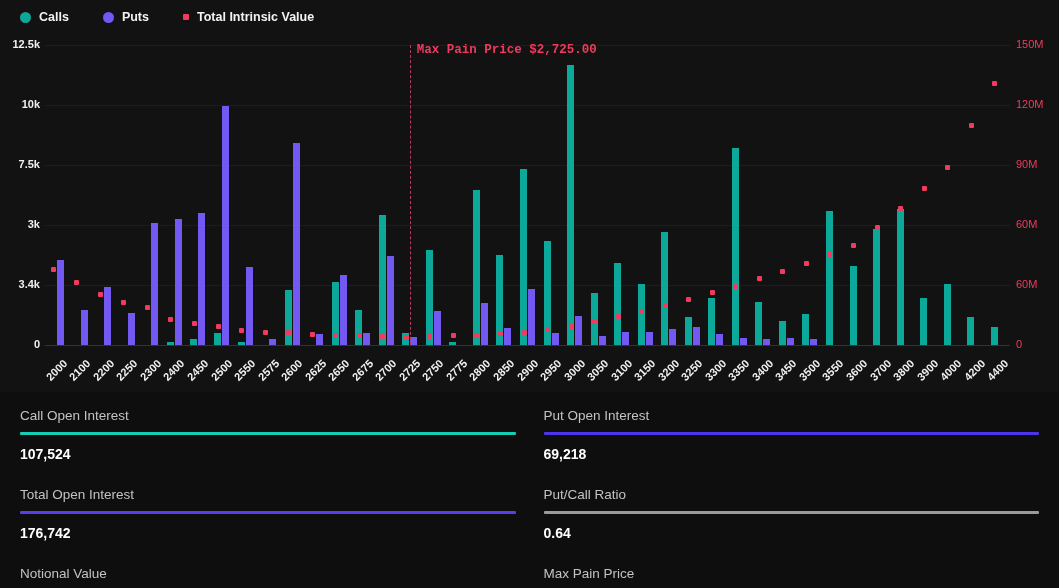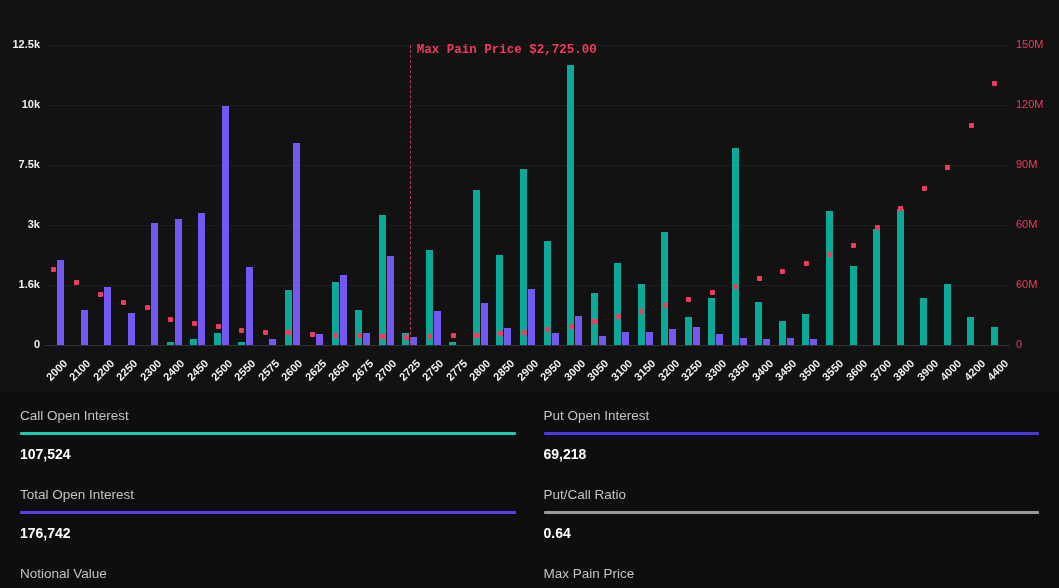--- a/index.html
+++ b/index.html
@@ -32,20 +32,34 @@
   .stats { display:grid; grid-template-columns:1fr 1fr; column-gap:28px; padding:10px 20px 0 20px; }
   .stat-panel { margin-bottom:13px; }
   .stat-label { font-size:13.5px; color:#c3c3c3; padding:6px 0 9px 0; }
   .stat-line { height:3px; width:100%; border-radius:1px; }
   .stat-value { font-size:14px; font-weight:bold; color:#fff; padding:11px 0 6px 0; }
 </style>
 </head>
 <body>
 
 <div class="chart-wrap">
+  <div class="legend">
+    <div class="legend-item">
+      <span class="legend-dot" id="lg0" style="background: rgb(12, 169, 155);"></span>
+      <span class="legend-label">Calls</span>
+    </div>
+    <div class="legend-item">
+      <span class="legend-dot" id="lg1" style="background: rgb(116, 88, 242);"></span>
+      <span class="legend-label">Puts</span>
+    </div>
+    <div class="legend-item">
+      <span class="legend-sq" id="lg2" style="background: rgb(242, 58, 95);"></span>
+      <span class="legend-label">Total Intrinsic Value</span>
+    </div>
+  </div>
 
   <div class="plot" id="plot">
       <div class="gridline zero" style="top: 300px;"></div>
       <div class="gridline" style="top: 240px;"></div>
       <div class="gridline" style="top: 180px;"></div>
       <div class="gridline" style="top: 120px;"></div>
       <div class="gridline" style="top: 60px;"></div>
       <div class="gridline" style="top: 0px;"></div>
       <div class="bar" style="left: 12.2683px; height: 85.2px; background: rgb(116, 88, 242);"></div>
       <div class="dot" style="left: 5.76829px; top: 221.5px; background: rgb(242, 58, 95);"></div>
@@ -152,21 +166,21 @@
       <div class="dot" style="left: 900.159px; top: 120.3px; background: rgb(242, 58, 95);"></div>
       <div class="bar" style="left: 922.195px; height: 27.6px; background: rgb(12, 169, 155);"></div>
       <div class="dot" style="left: 923.695px; top: 77.9px; background: rgb(242, 58, 95);"></div>
       <div class="bar" style="left: 945.732px; height: 18px; background: rgb(12, 169, 155);"></div>
       <div class="dot" style="left: 947.232px; top: 35.5px; background: rgb(242, 58, 95);"></div>
       <div class="maxpain-line" style="left: 364.817px;"></div>
       <div class="maxpain-label" style="left: 371.817px; font-family: Liberation Mono, monospace;">Max Pain Price $2,725.00</div>
     </div>
   <div id="yticksL">
       <span class="ytick-left" style="top: 338px;">0</span>
-      <span class="ytick-left" style="top: 278px;">1.6k</span>
+      <span class="ytick-left" style="top: 278px;">3.4k</span>
       <span class="ytick-left" style="top: 218px;">3k</span>
       <span class="ytick-left" style="top: 158px;">7.5k</span>
       <span class="ytick-left" style="top: 98px;">10k</span>
       <span class="ytick-left" style="top: 38px;">12.5k</span>
     </div>
   <div id="yticksR">
       <span class="ytick-right" style="top: 338px;">0</span>
       <span class="ytick-right" style="top: 278px;">60M</span>
       <span class="ytick-right" style="top: 218px;">60M</span>
       <span class="ytick-right" style="top: 158px;">90M</span>

